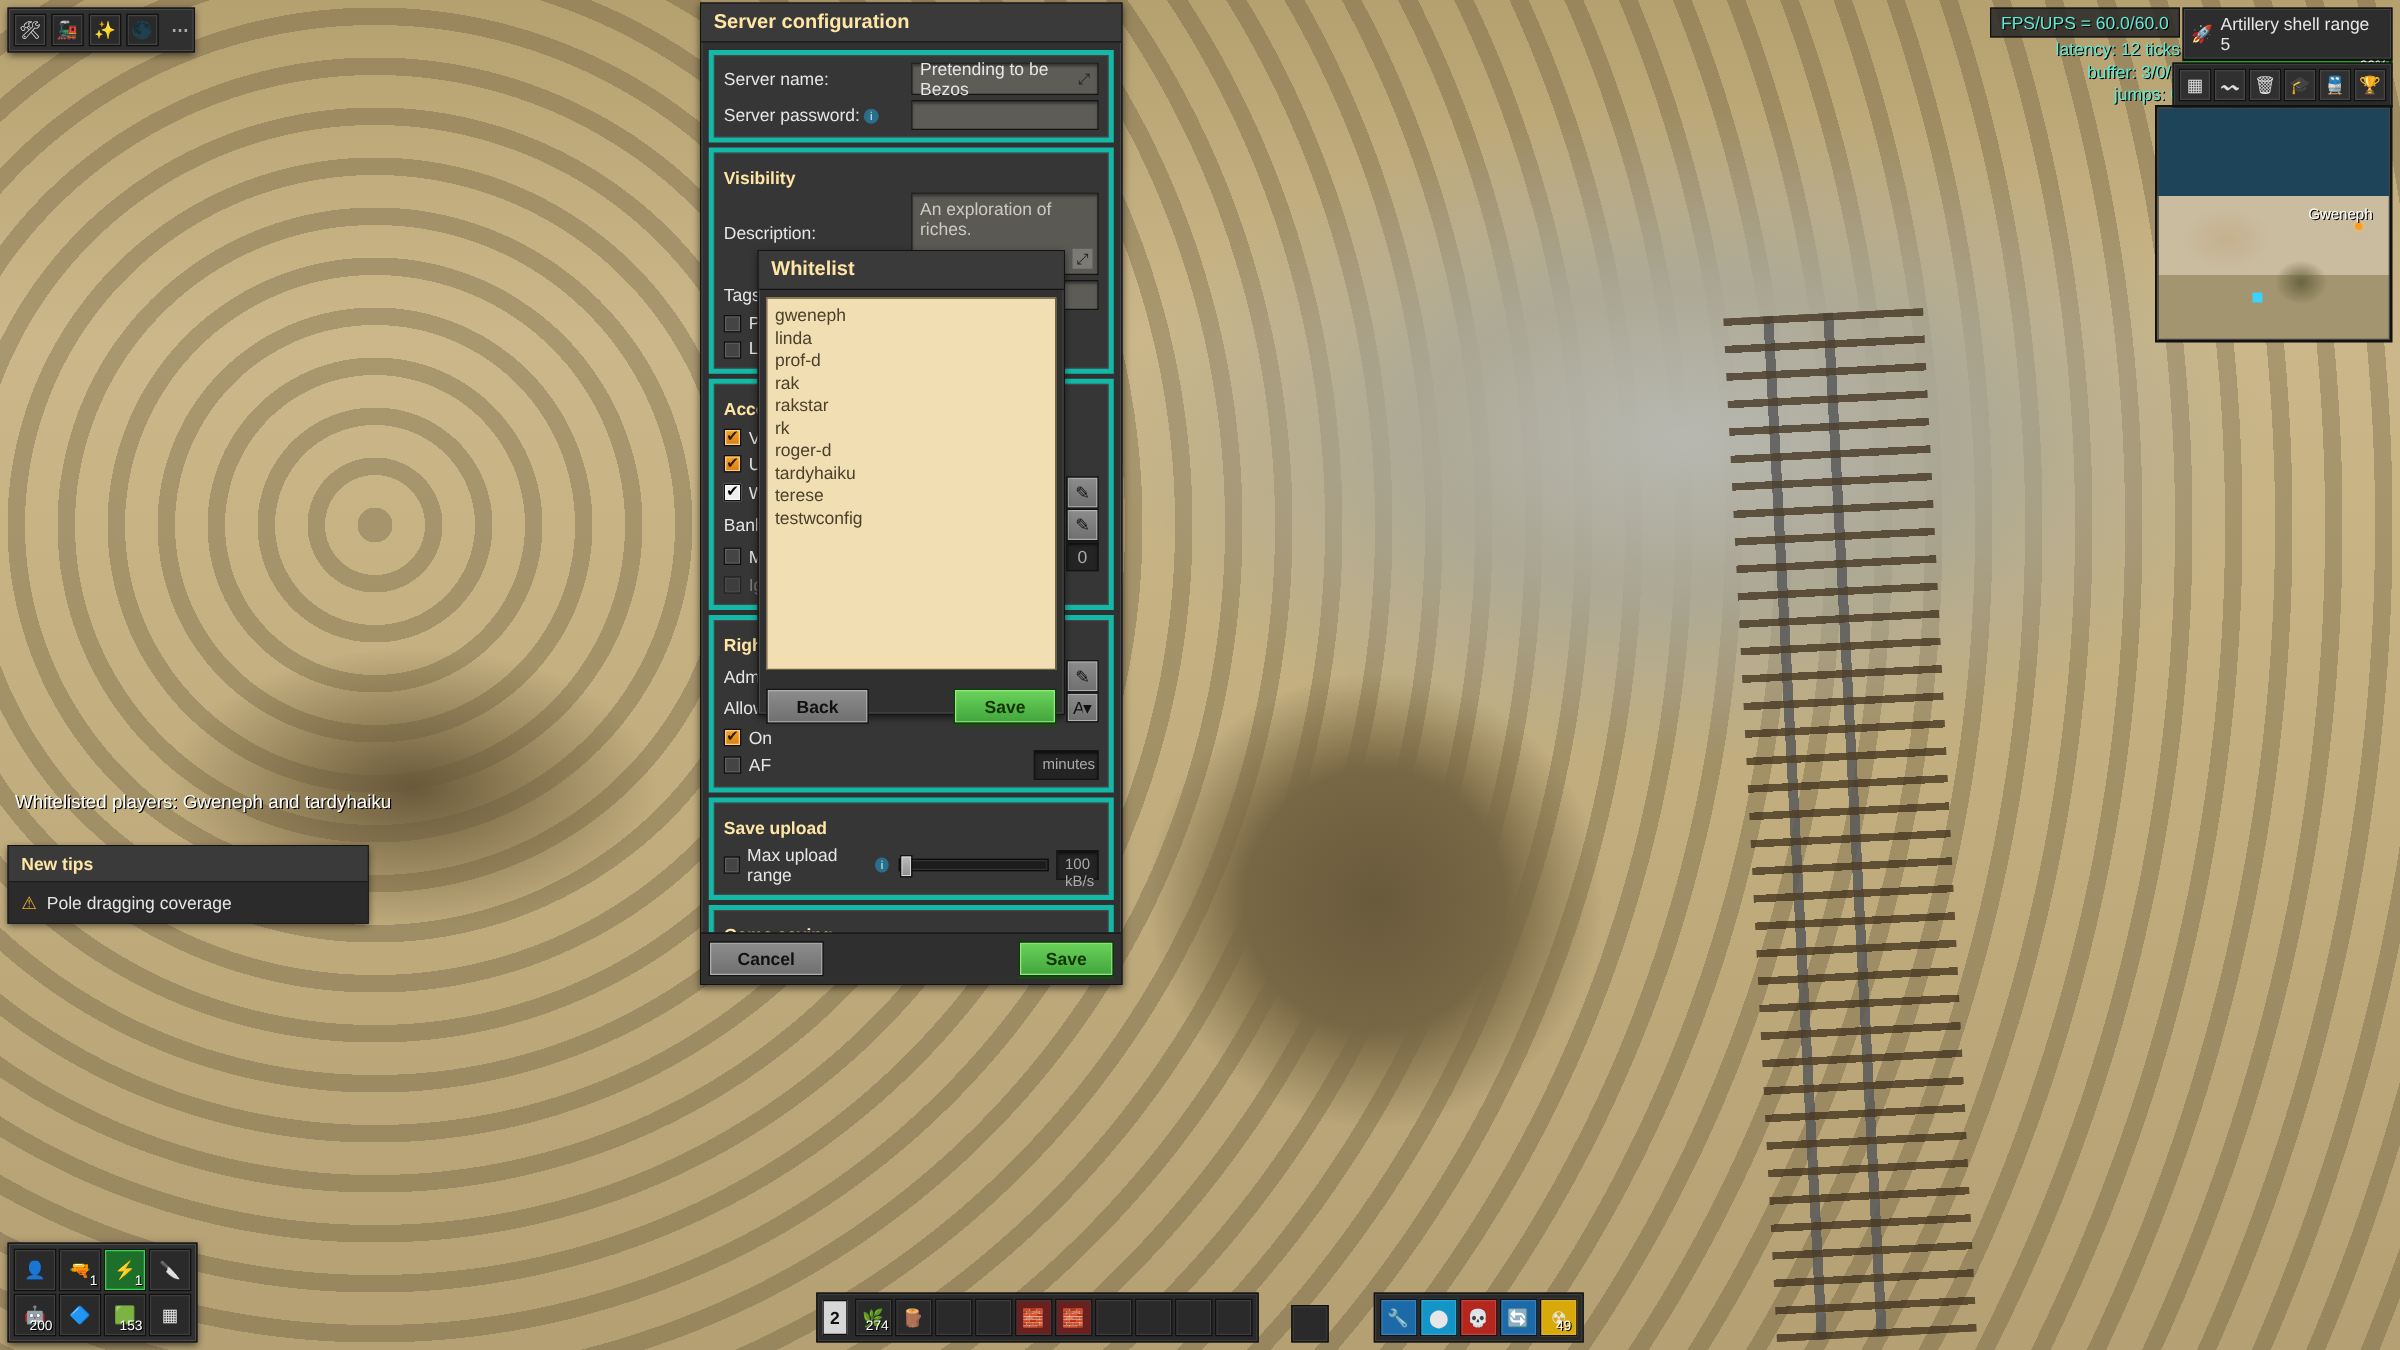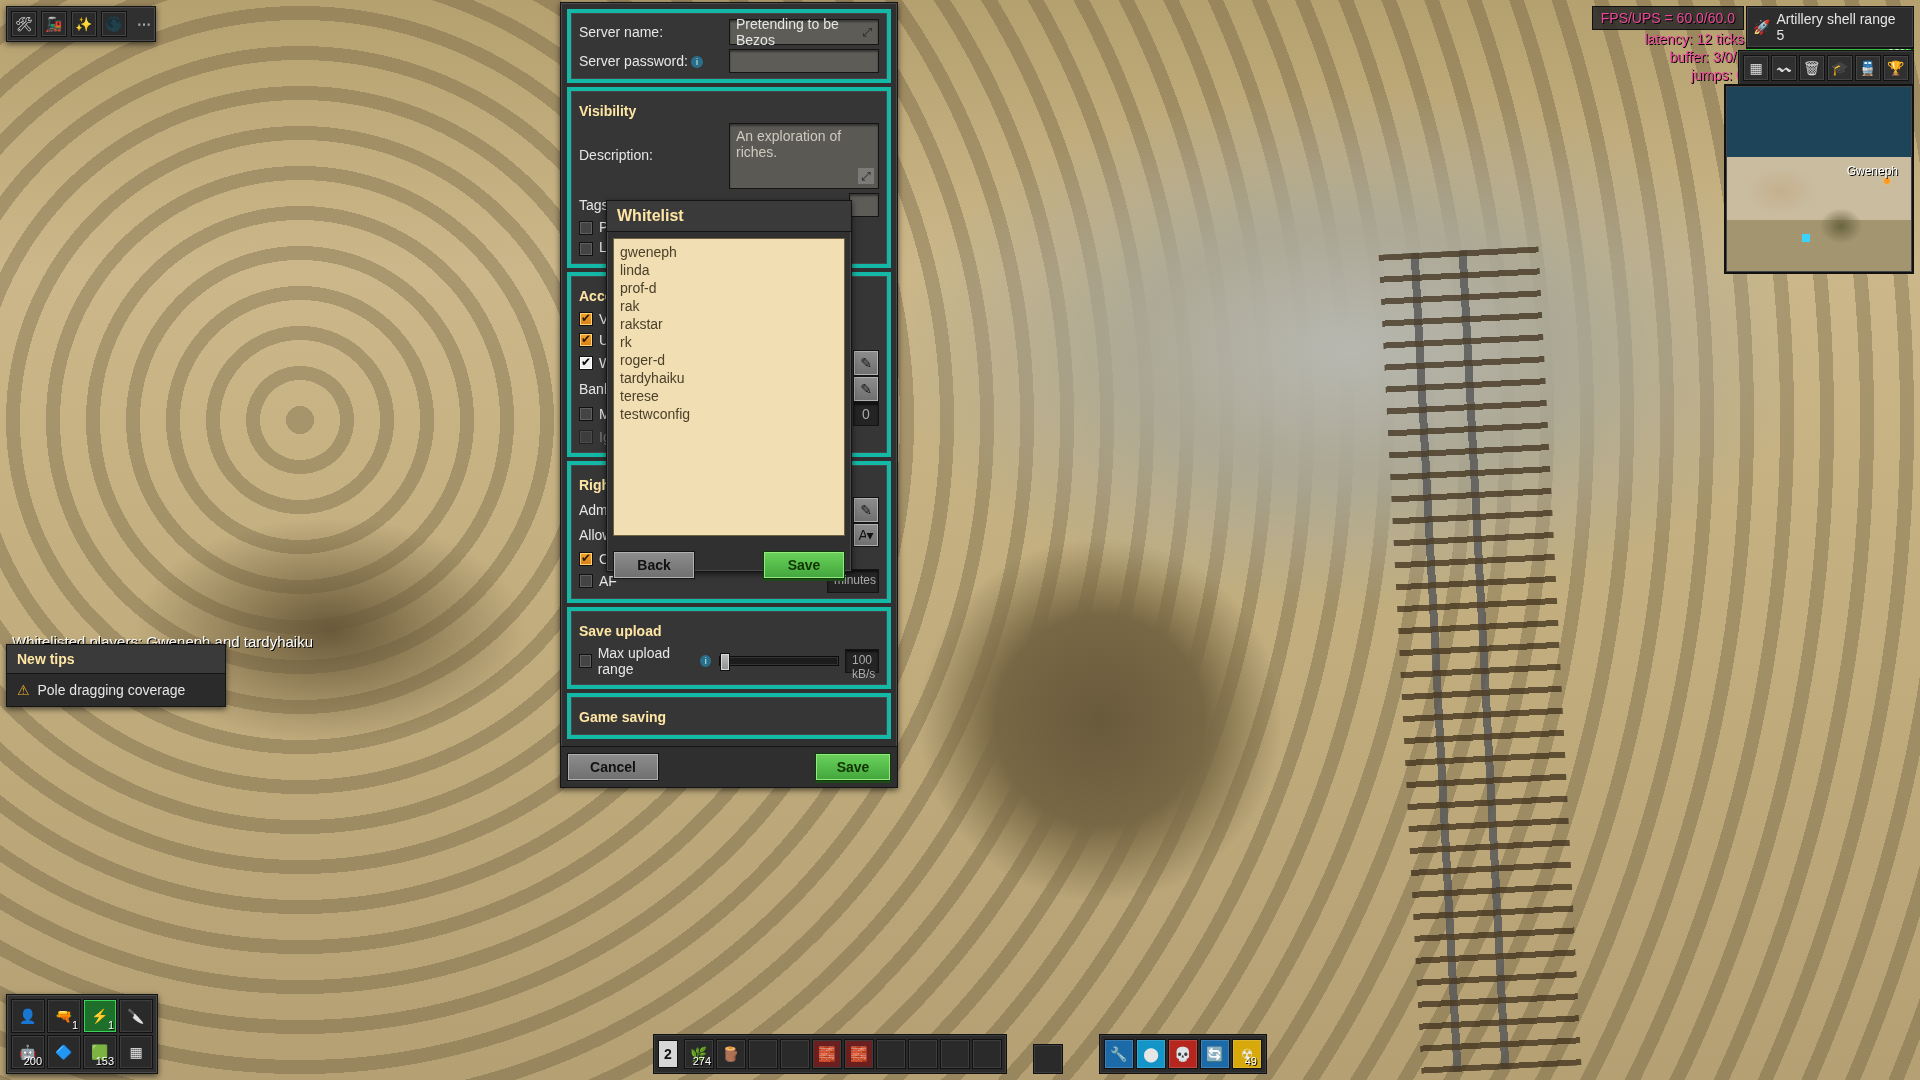--- a/index.html
+++ b/index.html
@@ -57,21 +57,21 @@
   #topbar { position:absolute; left:6px; top:6px; }
   #topbar .row { display:flex; gap:4px; padding:4px; }
   .short { width:26px; height:26px; background:#2a2a2a; border:1px solid #111; box-shadow:inset 0 0 0 1px #444; display:flex;align-items:center;justify-content:center; }
   .dots { color:#aaa; font-weight:bold; margin-left:6px; align-self:center; }
   #fnei { margin-top:6px; margin-left:6px; }
 
   
   #chat { position:absolute; left:12px; top:633px; color:#fff; text-shadow:1px 1px #000; font-size:15px; }
 
   
-  #tips { position:absolute; left:6px; top:644px; width:220px; }
+  #tips { position:absolute; left:6px; top:676px; width:289px; }
   #tips .body { padding:8px 10px; background:#2b2b2b; }
   .warn-ico { color:#f0b02a; margin-right:4px; }
 
   
   #equip { position:absolute; left:6px; bottom:6px; }
   #equip .grid { display:grid; grid-template-columns: repeat(4, 34px); grid-auto-rows:34px; gap:2px; padding:4px; }
   .slot { background:#2a2a2a; border:1px solid #111; box-shadow:inset 0 0 0 1px #3d3d3d; position:relative; display:flex;align-items:center;justify-content:center; }
   .slot.sel { background:#1d6f2a; box-shadow:inset 0 0 0 1px #3bd25a; }
   .slot .cnt { position:absolute; right:2px; bottom:1px; font-size:11px; color:#fff; text-shadow:1px 1px #000; }
 
@@ -79,21 +79,21 @@
   #hud-bottom { position:absolute; left:50%; bottom:6px; transform:translateX(-50%); display:flex; align-items:flex-end; gap:6px; }
   #hotbar { display:flex; align-items:center; gap:6px; padding:4px; background:#2a2a2a; border:1px solid #111; box-shadow:inset 0 0 0 1px #3c3c3c; }
   #hotbar .page { width:20px; height:28px; background:#d7d7d7; color:#111; display:flex;align-items:center;justify-content:center; font-weight:bold; border:1px solid #111; }
   #hotbar .slots { display:flex; gap:2px; }
   #hotbar .slots .slot { width:30px; height:30px; }
   #alerts { display:flex; gap:2px; padding:4px; background:#2a2a2a; border:1px solid #111; box-shadow:inset 0 0 0 1px #3c3c3c; margin-left:30px; }
   .alert { width:30px; height:30px; display:flex; align-items:center; justify-content:center; border:1px solid #111; box-shadow:inset 0 0 0 1px rgba(255,255,255,.15); }
   .alert .cnt{ position:absolute; right:4px; bottom:1px; font-size:11px; color:#fff; text-shadow:1px 1px #000; }
 
   
-  #stats { position:absolute; right:176px; top:6px; text-align:right; font-size:14px; color:#ec4899; text-shadow:1px 1px #000; line-height:18px; }
+  #stats { position:absolute; right:176px; top:6px; text-align:right; font-size:14px; color:#5eead4; text-shadow:1px 1px #000; line-height:18px; }
   #research { position:absolute; right:6px; top:6px; width:168px; }
   #research .hdr { display:flex; align-items:center; gap:6px; padding:4px 6px; background:#2d2d2d; border:1px solid #111; box-shadow:inset 0 0 0 1px #444; }
   #research .bar { height:10px; background:#0a500a; position:relative; border-top:1px solid #111; }
   #research .bar .fill { position:absolute; inset:0; right:4px; background:linear-gradient(#37c23a,#1f8d20); }
   #research .bar .pct  { position:absolute; right:4px; top:-2px; font-size:11px; color:#fff; text-shadow:1px 1px #000; }
   #menuicons { position:absolute; right:6px; top:50px; display:flex; gap:2px; padding:4px; background:#2a2a2a; border:1px solid #111; box-shadow:inset 0 0 0 1px #3c3c3c; }
   #menuicons .mi { width:26px; height:26px; background:#303030; border:1px solid #111; box-shadow:inset 0 0 0 1px #444; display:flex;align-items:center;justify-content:center; color:#ddd; cursor:pointer; }
 
   #minimap { position:absolute; right:6px; top:84px; width:190px; height:190px; border:2px solid #111; box-shadow:inset 0 0 0 1px #444;
     background:
@@ -285,20 +285,21 @@
 <div id="minimap">
   <div class="dot"></div>
   <div class="lbl">Gweneph</div>
   <div class="sq"></div>
 </div>
 
 
 
 
 <div id="cfg" class="panel">
+  <div class="panel-hdr">Server configuration</div>
 
   <div class="content">
 
     <div class="section">
       <div class="row">
         <span class="field-lbl">Server name:</span>
         <div class="namebox">
           <span>Pretending to be Bezos</span>
           <span class="exp g">⤢</span>
         </div>

